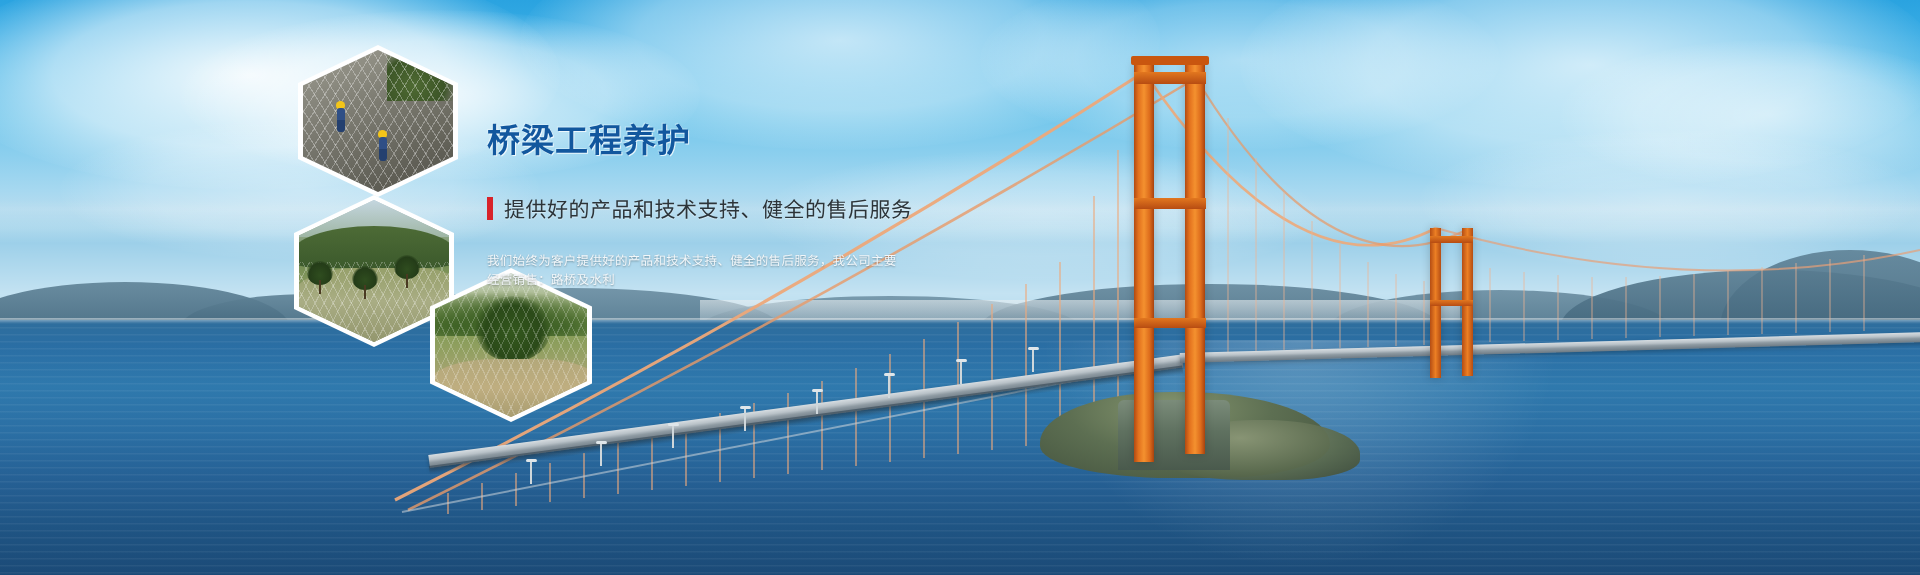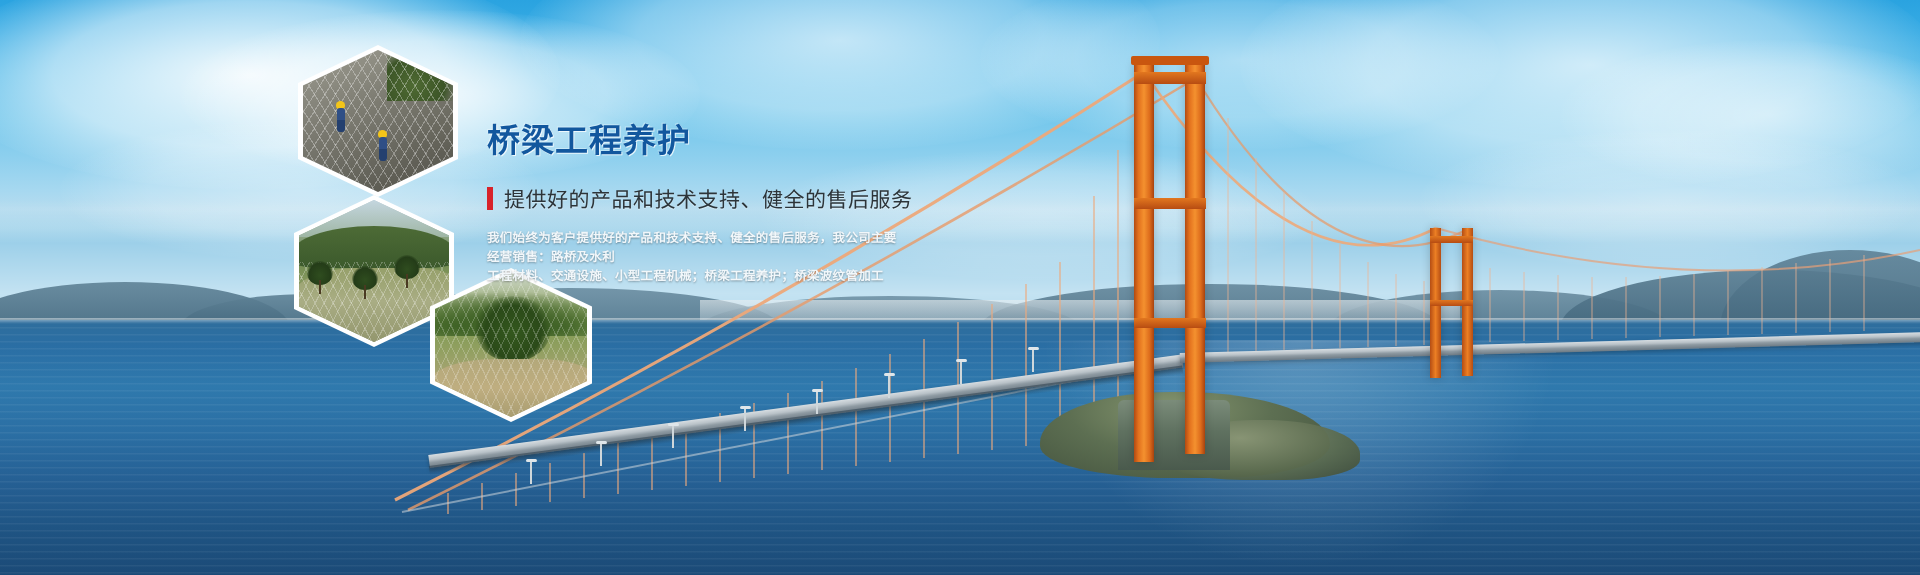--- a/index.html
+++ b/index.html
@@ -313,41 +313,40 @@
   }
   .hl-sub{
     font-size:27px;
     font-weight:bold;
     letter-spacing:.5px;
     color:#2e3338;
     text-shadow:1px 1px 0 rgba(255,255,255,.55);
   }
   .subline{
     display:flex; align-items:center; gap:11px;
-    margin-top:26px;
+    margin-top:36px;
   }
   .redbar{
     width:6px; height:23px; background:#d8232a; flex:0 0 auto;
   }
   .sub-text{
     font-size:21px;
     color:#2c3439;
     letter-spacing:.5px;
     white-space:nowrap;
     text-shadow:0 1px 1px rgba(255,255,255,.4);
   }
   .body-copy{
-    margin-top:16px;
+    margin-top:29px;
     font-size:12.5px;
     line-height:19px;
     color:#f2f7fa;
     letter-spacing:.3px;
     max-width:420px;
     text-shadow:0 1px 2px rgba(0,0,0,.35);
-    font-weight:bold;
   }
   .body-copy p{margin:0;}
 </style>
 </head>
 <body>
 
 <div class="banner">
 
   <div class="sky">
     <div class="cloud c1"></div>
@@ -532,18 +531,17 @@
       <span class="hl-main">桥梁工程养护</span>
     </div>
 
     <div class="subline">
       <span class="redbar"></span>
       <span class="sub-text">提供好的产品和技术支持、健全的售后服务</span>
     </div>
 
     <div class="body-copy">
       <p>我们始终为客户提供好的产品和技术支持、健全的售后服务，我公司主要经营销售：路桥及水利</p>
-      <p>工程材料、交通设施、小型工程机械；桥梁工程养护；桥梁波纹管加工</p>
     </div>
 
   </div>
 
 </div>
 
 </body></html>

